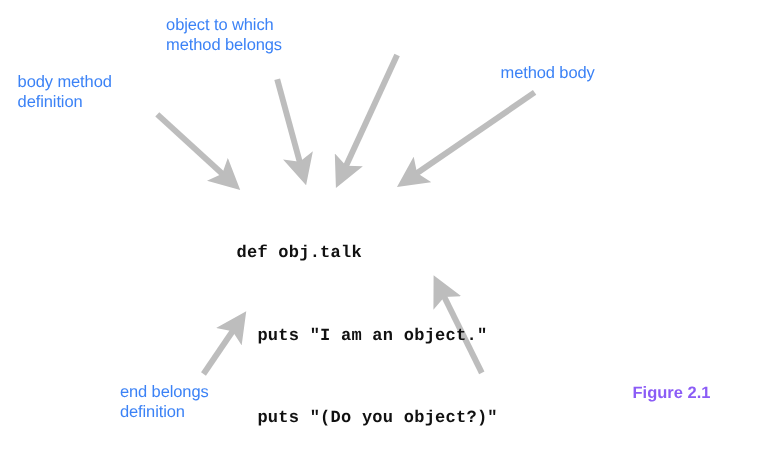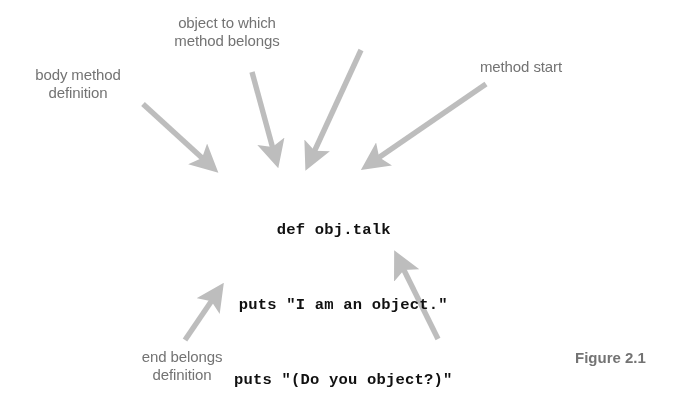--- a/index.html
+++ b/index.html
@@ -13,62 +13,61 @@
     width: 696px;
     height: 413px;
     background: #ffffff;
     overflow: hidden;
     font-family: "Liberation Sans", sans-serif;
   }
 
   
   .callout {
     position: absolute;
-    color: #737373;
+    color: #3b82f6;
     font-family: "Liberation Sans", sans-serif;
     font-size: 15px;
     line-height: 18px;
-    text-align: center;
     white-space: pre;
     letter-spacing: -0.1px;
   }
 
   #callout-start-method   { left: 16px;  top: 66px;  width: 124px; }
   #callout-object-belongs { left: 151px; top: 14px;  width: 152px; }
   #callout-dot-operator   { left: 316px; top: 22px;  width: 126px; }
   #callout-method-name    { left: 455px; top: 58px;  width: 132px; }
   #callout-end-method     { left: 109px; top: 348px; width: 146px; }
   #callout-method-body    { left: 399px; top: 348px; width: 124px; }
 
   
   #figure-number {
     position: absolute;
     left: 575px;
     top: 349px;
     font-family: "Liberation Sans", sans-serif;
     font-size: 15px;
     font-weight: bold;
-    color: #737373;
+    color: #8b5cf6;
     white-space: pre;
   }
 
   
   #code-block {
     position: absolute;
     left: 215px;
     top: 168px;
     font-family: "Liberation Mono", "DejaVu Sans Mono", monospace;
     font-size: 15.5px;
     font-weight: bold;
     line-height: 25px;
     color: #111111;
     white-space: pre;
     letter-spacing: 0.2px;
   }
-  .code-line { display: block; white-space: pre; text-align: center; }
+  .code-line { display: block; white-space: pre; }
 
   
   #arrow-layer {
     position: absolute;
     left: 0;
     top: 0;
     width: 696px;
     height: 413px;
     pointer-events: none;
   }
@@ -98,21 +97,21 @@
     <line x1="438" y1="339" x2="398" y2="258" stroke="#bdbdbd" stroke-width="5.4" marker-end="url(#head)"></line>
   </svg>
 
   <div class="callout" id="callout-start-method">body method
 definition</div>
 
   <div class="callout" id="callout-object-belongs">object to which
 method belongs</div>
 
 
-  <div class="callout" id="callout-method-name">method start</div>
+  <div class="callout" id="callout-method-name">method body</div>
 
   <div class="callout" id="callout-end-method">end belongs
 definition</div>
 
 
   <div id="code-block">
     <span class="code-line">def obj.talk</span>
     <span class="code-line">  puts "I am an object."</span>
     <span class="code-line">  puts "(Do you object?)"</span>
     

